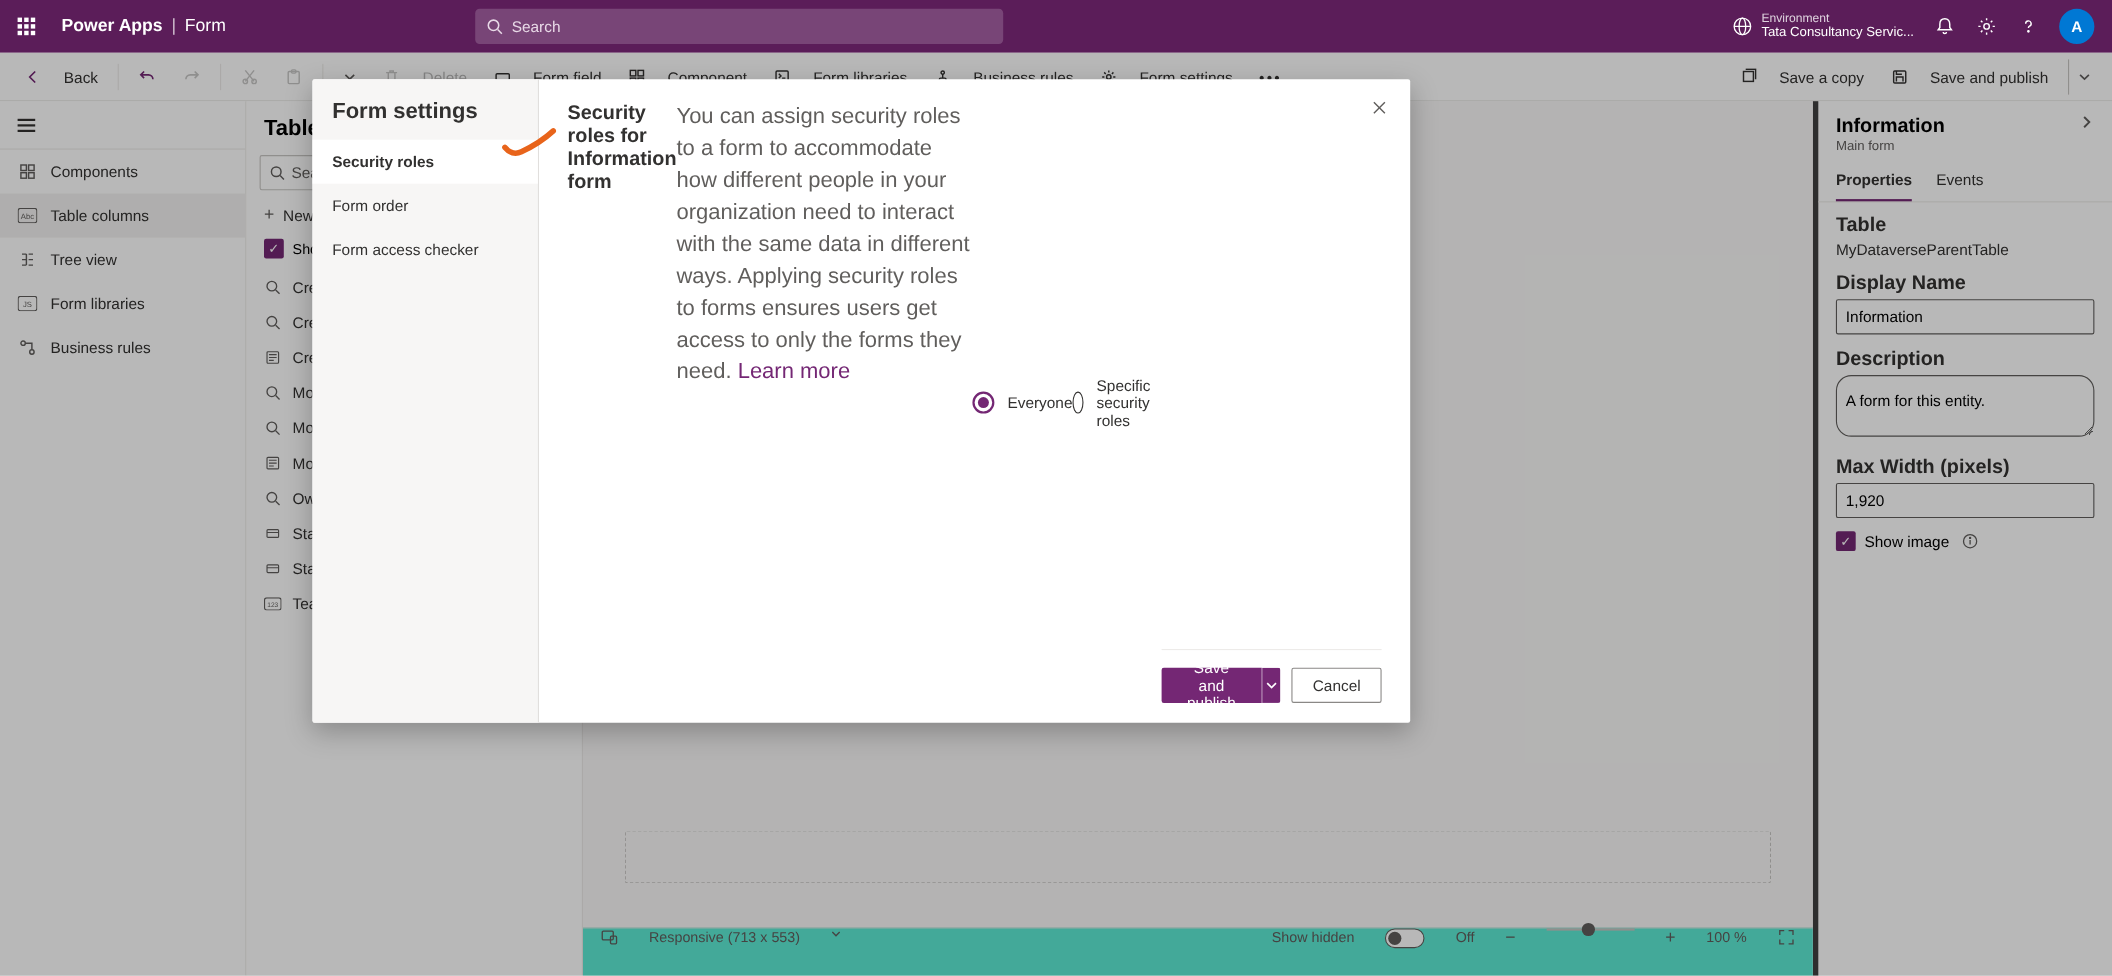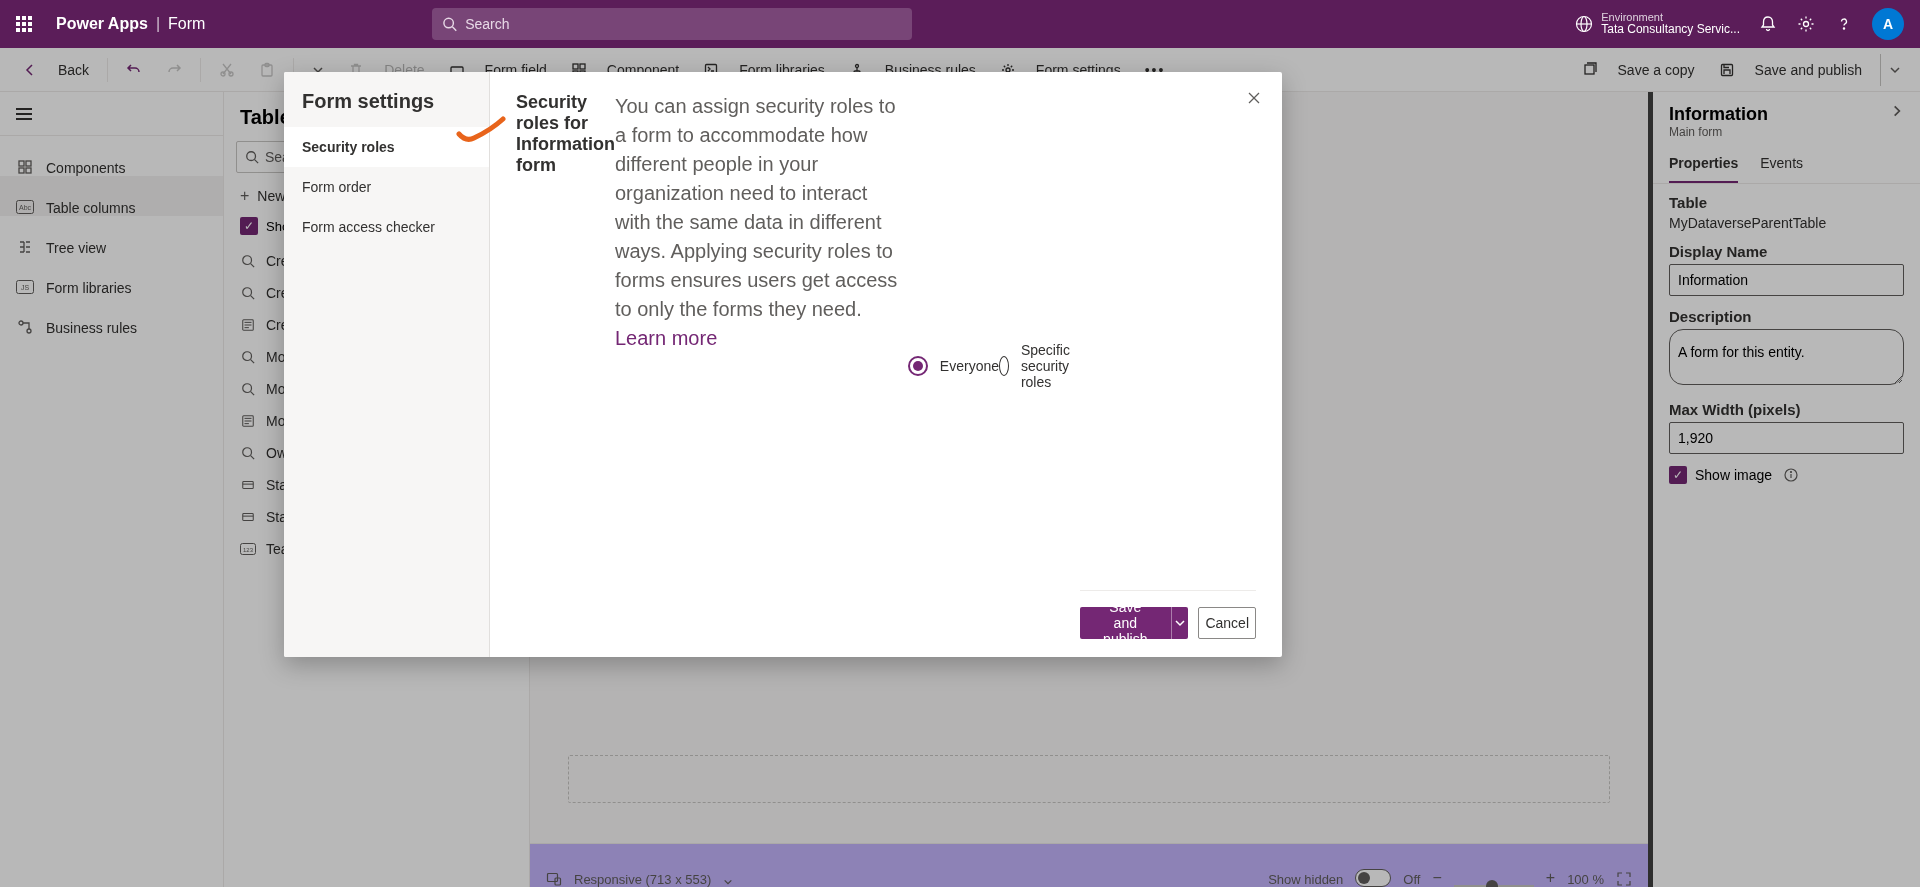--- a/index.html
+++ b/index.html
@@ -29,55 +29,55 @@
 .cmd-sep { width: 1px; height: 24px; background: #edebe9; margin: 0 4px; }
 .cmd-right { margin-left: auto; display: flex; align-items: center; gap: 4px; }
 .chev-down { width: 28px; height: 32px; display:flex; align-items:center; justify-content:center; border-left: 1px solid #c8c6c4; margin-left:4px; }
 
 
 .main { display: flex; height: calc(100% - 48px - 44px); }
 .left-rail { width: 224px; background: #fff; border-right: 1px solid #edebe9; }
 .rail-toggle { height: 44px; display: flex; align-items: center; padding: 0 16px; border-bottom: 1px solid #edebe9; }
 .hamburger { display: flex; flex-direction: column; gap: 3px; }
 .hamburger span { width: 16px; height: 2px; background: #323130; }
-.rail-item { height: 40px; display: flex; align-items: flex-end; gap: 12px; padding: 0 16px; font-size: 14px; color: #323130; cursor: pointer; }
+.rail-item { height: 40px; display: flex; align-items: center; gap: 12px; padding: 0 16px; font-size: 14px; color: #323130; cursor: pointer; }
 .rail-icon { width: 18px; height: 18px; display: flex; align-items: center; justify-content: center; color: #605e5c; }
 
 
 .cols-panel { width: 306px; background: #fff; border-right: 1px solid #edebe9; display: flex; flex-direction: column; }
 .cols-title { font-size: 20px; font-weight: 600; padding: 14px 16px 8px; }
 .cols-search { margin: 4px 12px 6px; height: 32px; border: 1px solid #c8c6c4; border-radius: 2px; display: flex; align-items: center; padding: 0 8px; font-size: 14px; color: #605e5c; }
 .cols-new { padding: 8px 16px; font-size: 14px; color: #323130; display: flex; align-items: center; gap: 8px; cursor: pointer; }
 .cols-show { padding: 4px 16px 10px; display: flex; align-items: center; gap: 8px; font-size: 14px; }
 .chk { width: 18px; height: 18px; background: #742774; border-radius: 2px; display: flex; align-items: center; justify-content: center; color: #fff; font-size: 12px; }
 .col-row { height: 32px; display: flex; align-items: center; gap: 10px; padding: 0 16px; font-size: 14px; color: #323130; cursor: pointer; }
 .col-icon { width: 16px; height: 16px; color: #605e5c; display:flex; align-items:center; justify-content:center; }
 
 
 .canvas { flex: 1; background: #faf9f8; position: relative; display:flex; flex-direction:column; }
 .canvas-body { flex:1; position:relative; }
 .canvas-placeholder { position:absolute; left:38px; right:38px; bottom:40px; height:48px; border:1px dashed #c8c6c4; border-radius:2px; }
-.canvas-footer { height:44px; border-top:1px solid #edebe9; display:flex; align-items:flex-end; padding:0 16px; font-size:13px; color:#605e5c; gap:12px; background:#c4b5fd; }
+.canvas-footer { height:44px; border-top:1px solid #edebe9; display:flex; align-items:flex-start; padding:0 16px; font-size:13px; color:#605e5c; gap:28px; background:#5eead4; }
 .canvas-footer .spacer { flex:1; }
 .toggle-pill { width:36px; height:18px; border-radius:9px; background:#fff; border:1px solid #605e5c; position:relative; }
 .toggle-pill::after { content:""; position:absolute; left:2px; top:2px; width:12px; height:12px; border-radius:50%; background:#605e5c; }
 .zoom-track { width:80px; height:2px; background:#c8c6c4; position:relative; }
 .zoom-thumb { position:absolute; left:40%; top:-5px; width:12px; height:12px; border-radius:50%; background:#605e5c; }
 
 
 .props { width: 272px; background: #fff; border-left: 5px solid #404040; display:flex; flex-direction:column; }
 .props-head { padding: 12px 16px 6px; display:flex; align-items:flex-start; }
 .props-title { font-size: 18px; font-weight: 600; }
 .props-sub { font-size: 12px; color: #605e5c; }
 .props-expand { margin-left:auto; color:#605e5c; cursor:pointer; }
 .props-tabs { display:flex; gap: 22px; padding: 10px 16px 0; border-bottom:1px solid #edebe9; }
 .props-tab { font-size: 14px; padding-bottom: 10px; cursor:pointer; color:#323130; }
 .props-tab.active { font-weight:600; border-bottom: 2px solid #742774; }
 .prop-field { padding: 10px 16px 2px; }
-.prop-label { font-size: 15px; font-weight:600; color:#323130; margin-bottom: 4px; }
+.prop-label { font-size: 18px; font-weight:600; color:#323130; margin-bottom: 4px; }
 .prop-text { font-size: 14px; color:#323130; }
 .prop-input { width:100%; height:32px; border:1px solid #605e5c; border-radius:2px; padding:0 8px; font-size:14px; background:#fff; }
 .prop-textarea { width:100%; height:56px; border:1px solid #605e5c; border-radius:14px; padding:14px 8px; font-size:14px; resize: both; font-family:inherit; }
 .prop-check { display:flex; align-items:center; gap:8px; padding: 10px 16px; font-size:14px; }
 
 
 .overlay { position: absolute; top: 48px; left: 0; right: 0; bottom: 0; background: rgba(0,0,0,0.28); z-index: 50; }
 .modal { position: absolute; top: 72px; left: 284px; width: 998px; height: 585px; background: #fff; z-index: 60; box-shadow: 0 8px 24px rgba(0,0,0,0.25); display:flex; border-radius:2px; overflow:hidden; }
 .modal-left { width: 206px; background: #f7f6f5; border-right: 1px solid #e1dfdd; }
 .modal-title { font-size: 20px; font-weight:600; padding: 18px 18px 14px; color:#323130; }
@@ -89,21 +89,21 @@
 .modal-desc { font-size: 20px; color:#605e5c; line-height: 1.45; margin-bottom: 24px; }
 .modal-desc a { color: #742774; text-decoration:none; cursor:pointer; }
 .radio-row { display:flex; align-items:center; gap:12px; margin: 10px 0; font-size:14px; color:#323130; cursor:pointer; }
 .radio { width:20px; height:20px; border-radius:50%; border:1px solid #323130; display:flex; align-items:center; justify-content:center; }
 .radio.checked { border-color:#742774; border-width:2px; }
 .radio.checked::after { content:""; width:10px; height:10px; border-radius:50%; background:#742774; }
 .modal-footer { margin-top:auto; display:flex; justify-content:flex-end; gap:10px; border-top:1px solid #edebe9; padding-top:16px; }
 .btn-primary { background:#742774; color:#fff; border:none; height:32px; padding:0 16px; font-size:14px; border-radius:2px; cursor:pointer; display:flex; align-items:center; }
 .btn-split-chev { height:32px; width:32px; background:#742774; border:none; border-left:1px solid rgba(255,255,255,0.4); color:#fff; cursor:pointer; border-radius:0 2px 2px 0; display:flex; align-items:center; justify-content:center; }
 .btn-primary.split { border-radius:2px 0 0 2px; }
-.btn-secondary { background:#fff; color:#323130; border:1px solid #8a8886; height:32px; padding:0 6px; font-size:14px; border-radius:2px; cursor:pointer; }
+.btn-secondary { background:#fff; color:#323130; border:1px solid #8a8886; height:32px; padding:0 18px; font-size:14px; border-radius:2px; cursor:pointer; }
 
 
 .swoosh { position:absolute; left:172px; top:44px; z-index:70; pointer-events:none; }
 
 svg { display:block; }
 </style>
 </head>
 <body>
 
 <div class="top-header">

